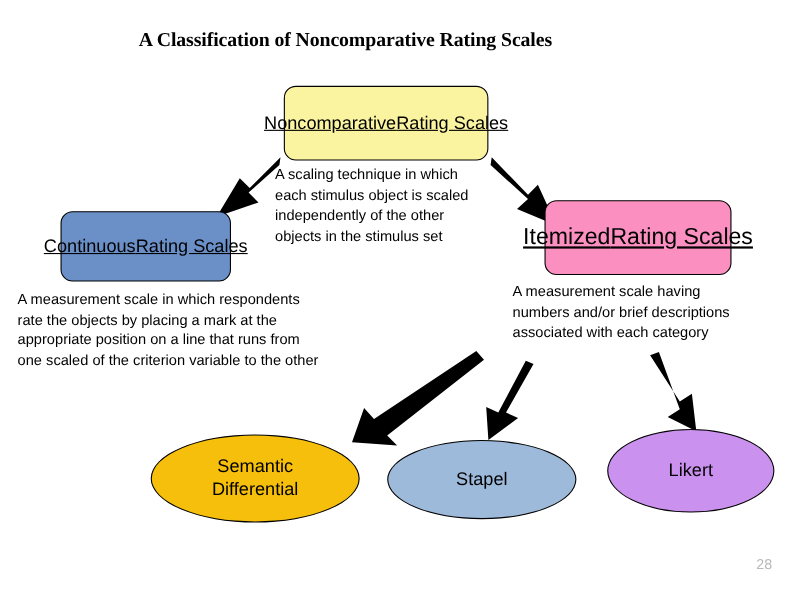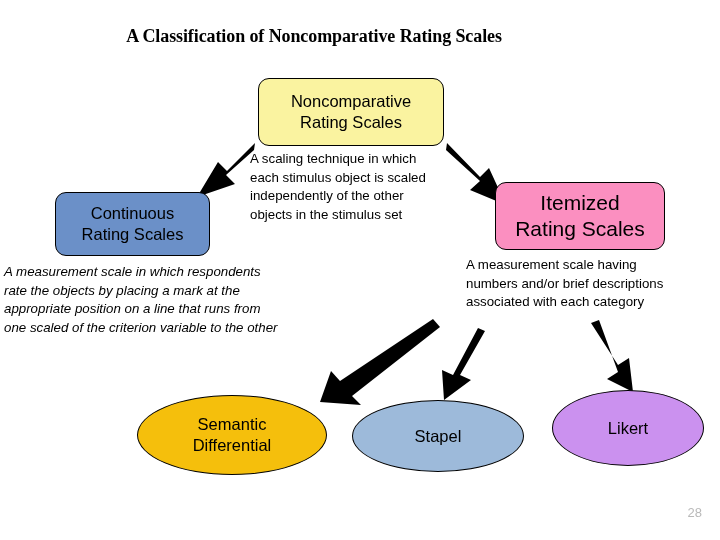--- a/index.html
+++ b/index.html
@@ -36,26 +36,27 @@
     font-family: Liberation Serif, serif;
   }
 
   
   .node-box {
     position: absolute;
     box-sizing: border-box;
     border: 1.6px solid #000000;
     border-radius: 11px;
     display: flex;
-    flex-direction: column;
+    flex-direction: row;
     align-items: center;
     justify-content: center;
     text-align: center;
     line-height: 1.26;
     color: #000000;
+    text-decoration: underline;
   }
   .node-box .line {
     display: block;
     white-space: nowrap;
   }
 
   #box-root {
     left: 258px;
     top: 78px;
     width: 186px;
@@ -131,24 +132,23 @@
   .desc .line {
     display: block;
     white-space: nowrap;
   }
   #desc-center {
     left: 250px;
     top: 150px;
     width: 230px;
   }
   #desc-continuous {
-    left: 4px;
+    left: 16px;
     top: 263px;
     width: 345px;
-    font-style: italic;
   }
   #desc-itemized {
     left: 466px;
     top: 256px;
     width: 256px;
   }
 
   
   .arrow-layer {
     position: absolute;

